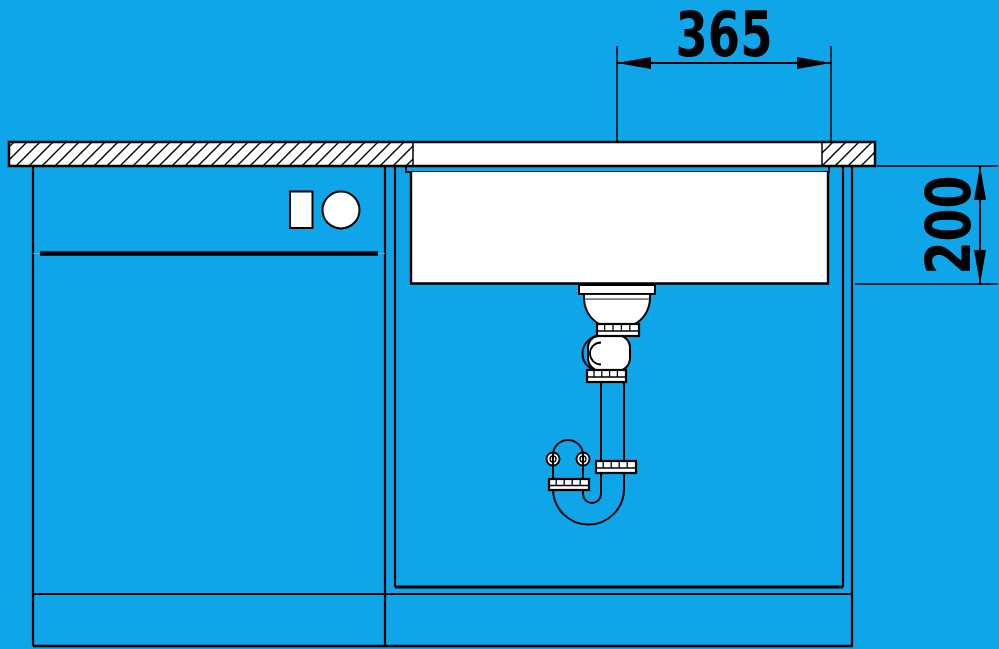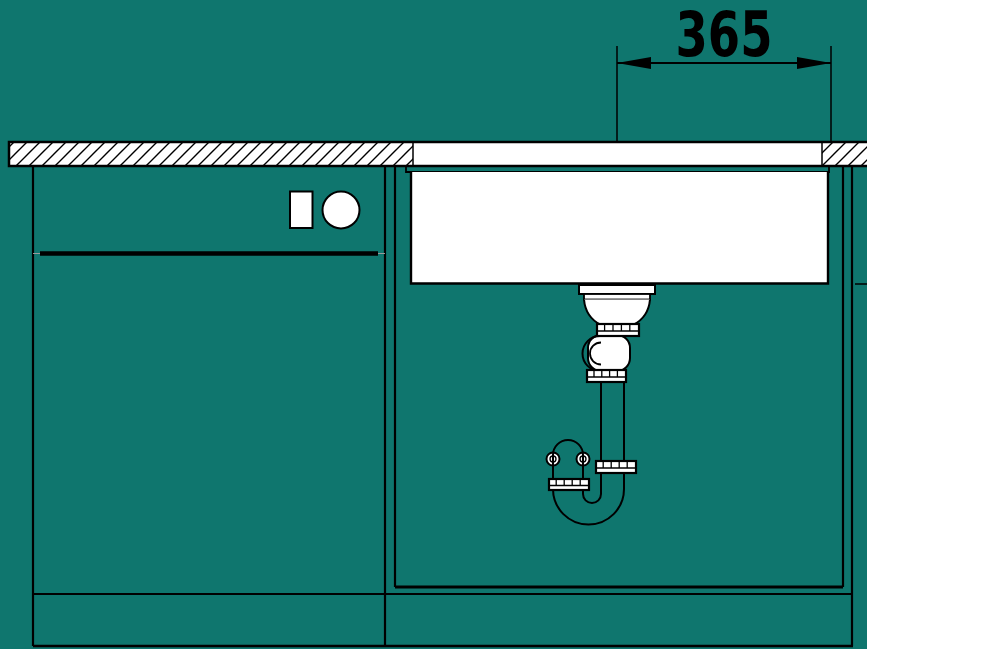--- a/index.html
+++ b/index.html
@@ -1,16 +1,16 @@
 <!DOCTYPE html>
 <html><head>
 <meta charset="utf-8">
 <style>
   html, body { margin: 0; padding: 0; background: #ffffff; }
-  .canvas-wrap { width: 867px; height: 649px; background: #0f766e; position: relative; overflow: hidden; }
+  .canvas-wrap { width: 999px; height: 649px; background: #0ea5e9; position: relative; overflow: hidden; }
   svg { display: block; }
   .dim-text {
     font-family: "DejaVu Sans", "Liberation Sans", sans-serif;
     font-weight: bold;
     font-size: 63px;
     fill: #000000;
   }
   .ln  { stroke: #000000; fill: none; }
   .fillw { fill: #ffffff; stroke: #000000; }
   .arrow { fill: #000000; stroke: none; }

